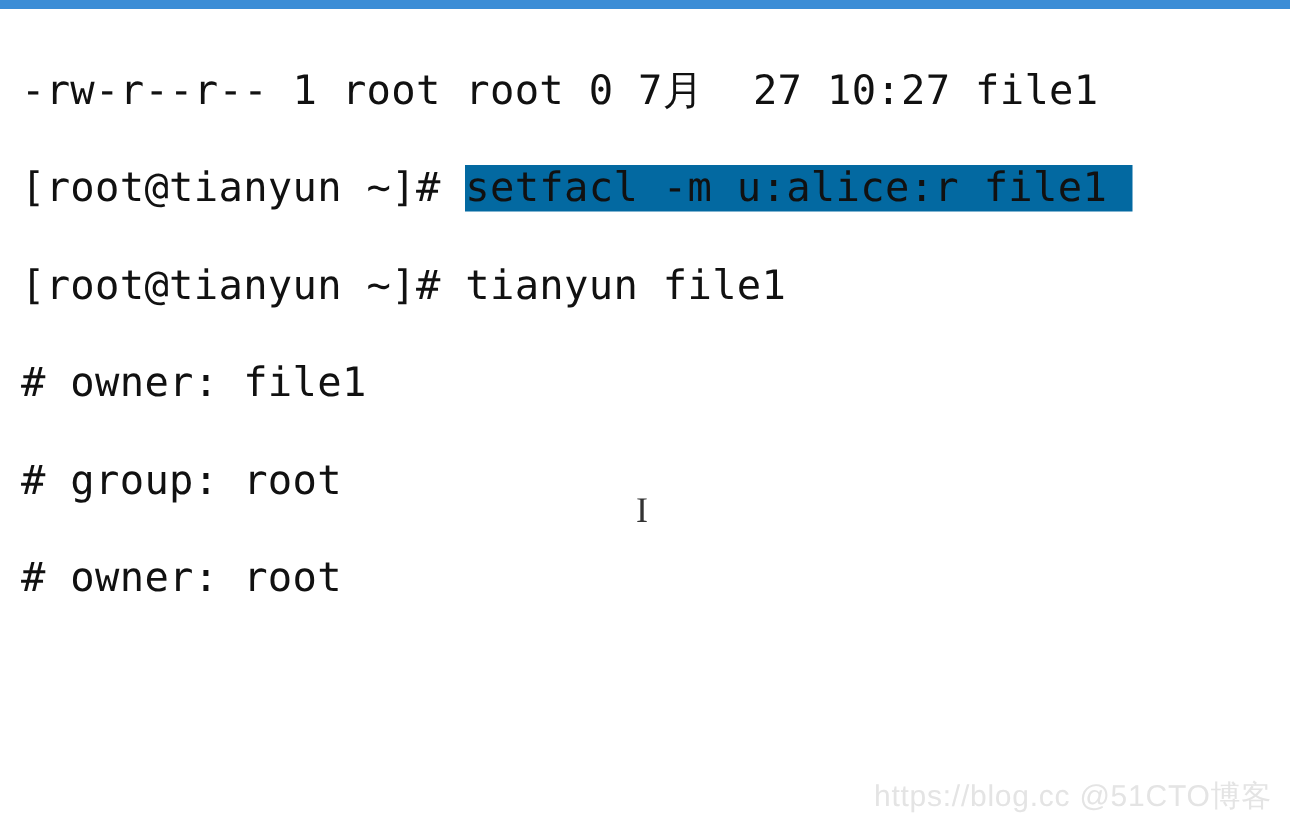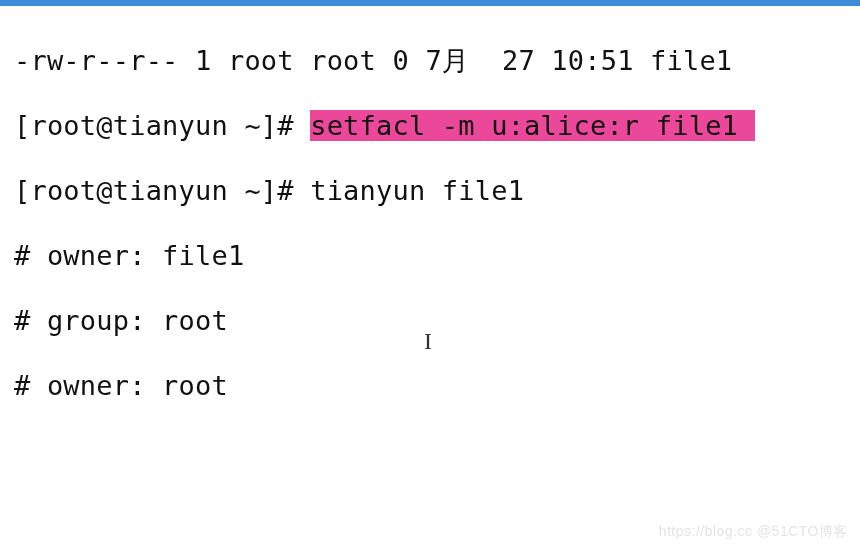--- a/index.html
+++ b/index.html
@@ -19,48 +19,48 @@
       width: 100%;
     }
     .terminal {
       padding: 6px 10px 0 14px;
       white-space: pre;
       color: #111;
       letter-spacing: 0.2px;
     }
     .line { display: block; }
     .hl {
-      background: #ec4899;
+      background: #0369a1;
     }
     .ibeam {
       position: absolute;
       left: 424px;
       top: 325px;
       font-family: serif;
       font-size: 24px;
       color: #333;
       pointer-events: none;
     }
     .watermark {
       position: absolute;
       right: 12px;
       bottom: 6px;
       font-family: Arial, sans-serif;
-      font-size: 14px;
+      font-size: 20px;
       color: #e4e4e4;
       letter-spacing: 0.5px;
     }
   </style>
 </head>
 <body>
 
 <div class="titlebar"></div>
 
 <div class="terminal">
-<span class="line"><span>-rw-r--r-- 1 root root 0 7月  27 10:51 file1</span></span>
+<span class="line"><span>-rw-r--r-- 1 root root 0 7月  27 10:27 file1</span></span>
 <span class="line"><span>[root@tianyun ~]# </span><span class="hl">setfacl -m u:alice:r file1 </span></span>
 <span class="line"><span>[root@tianyun ~]# </span><span>tianyun file1</span></span>
 <span class="line"><span># owner: file1</span></span>
 <span class="line"><span># group: root</span></span>
 <span class="line"><span># owner: root</span></span>
 
 
 
 
 

